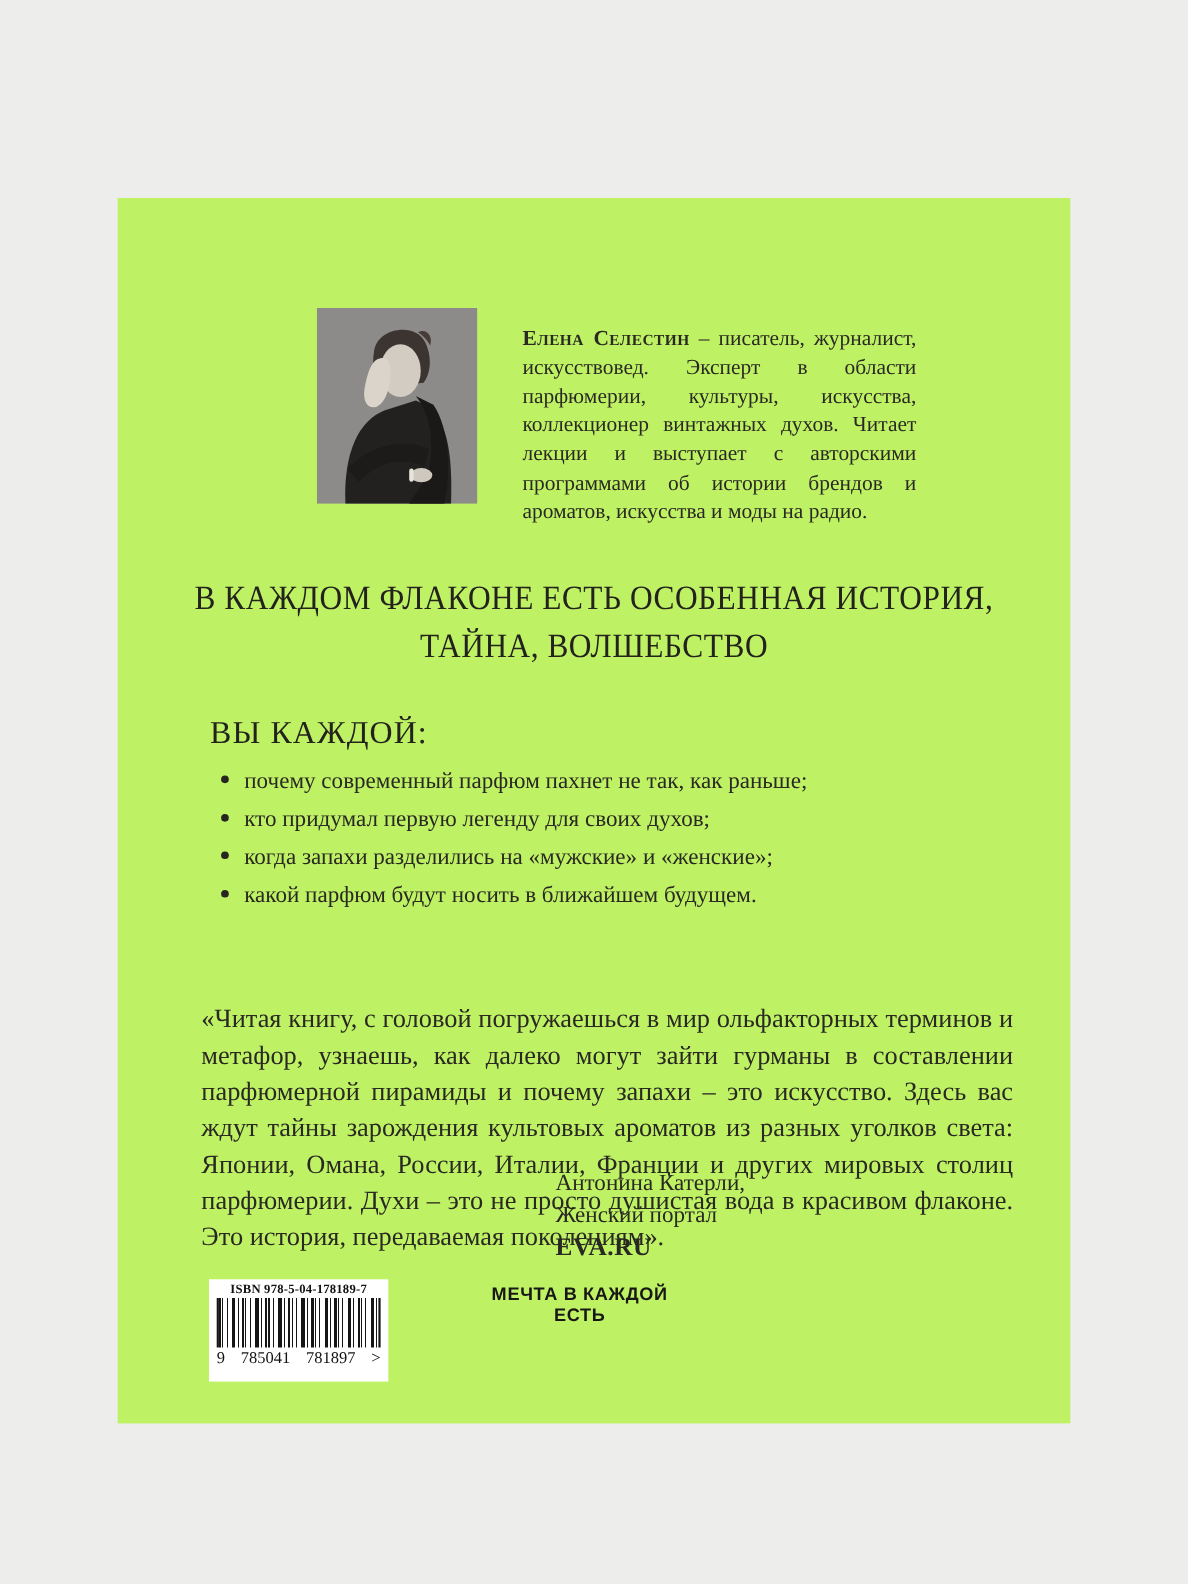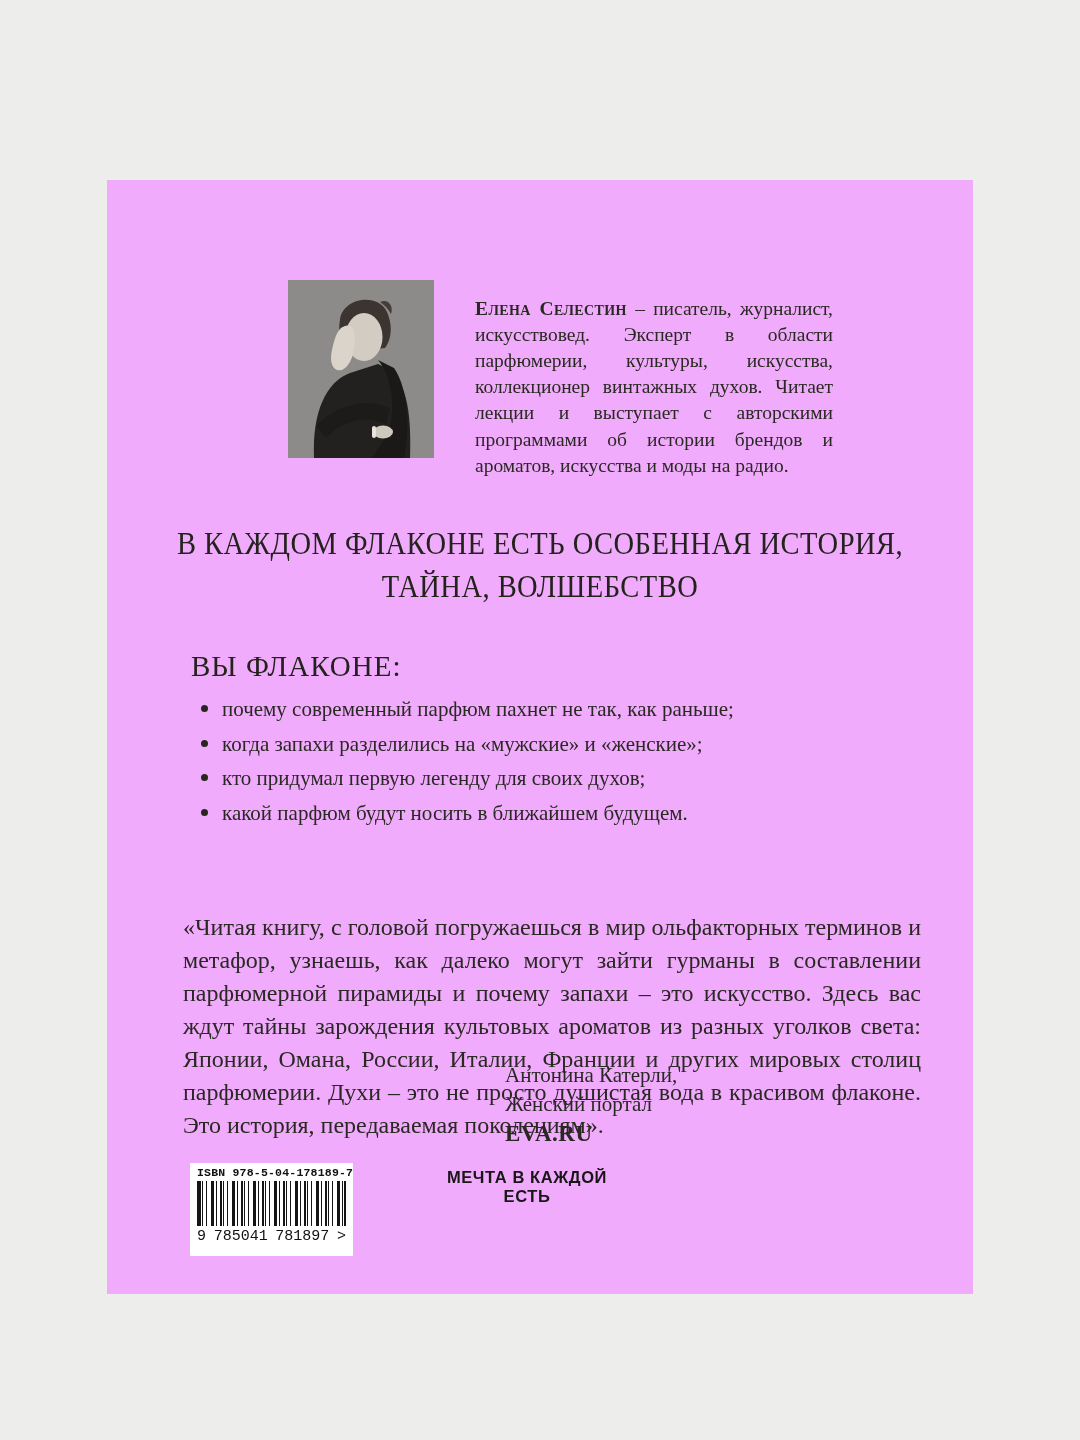--- a/index.html
+++ b/index.html
@@ -7,21 +7,21 @@
     width:1080px;height:1440px;
     background:#ededec;
     font-family:"Liberation Serif", serif;
     position:relative;
     overflow:hidden;
   }
   .cover{
     position:absolute;
     left:107px;top:180px;
     width:866px;height:1114px;
-    background:#f0abfc;
+    background:#bef264;
     color:#2b2922;
   }
   
   .photo{
     position:absolute;left:181px;top:100px;
     width:146px;height:178px;display:block;
   }
   .bio{
     position:absolute;left:368px;top:96px;width:358px;
     font-size:19.5px;line-height:26.2px;
@@ -81,21 +81,21 @@
     font-weight:bold;font-size:23px;letter-spacing:.5px;
   }
   
   .barcode-box{
     position:absolute;left:83px;top:983px;
     width:163px;height:93px;
     background:#ffffff;
     box-sizing:border-box;
     padding:3px 7px 4px;
     display:flex;flex-direction:column;
-    font-family:Liberation Mono, monospace;
+    font-family:Liberation Serif, serif;
     color:#111;
   }
   .isbn-label{
     font-size:11.5px;letter-spacing:.2px;
     text-align:center;white-space:nowrap;
     font-weight:bold;
   }
   .bars{
     height:45px;margin-top:2px;
     background:repeating-linear-gradient(90deg,
@@ -154,25 +154,25 @@
     <rect x="84" y="146" width="4" height="12" rx="2" fill="#e8e4dc"></rect>
   </svg>
 
   <p class="bio"><b>Елена Селестин</b><span> – писатель, журналист, искусствовед. Эксперт в области парфюмерии, культуры, искусства, коллекционер винтажных духов. Читает лекции и выступает с авторскими программами об истории брендов и ароматов, искусства и моды на радио.</span></p>
 
   <div class="headline">
     <div class="hl">В КАЖДОМ ФЛАКОНЕ ЕСТЬ ОСОБЕННАЯ ИСТОРИЯ,</div>
     <div class="hl">ТАЙНА, ВОЛШЕБСТВО</div>
   </div>
 
-  <div class="know-header">ВЫ ФЛАКОНЕ:</div>
+  <div class="know-header">ВЫ КАЖДОЙ:</div>
   <ul class="bullets">
     <li>почему современный парфюм пахнет не так, как раньше;</li>
+    <li>кто придумал первую легенду для своих духов;</li>
     <li>когда запахи разделились на «мужские» и «женские»;</li>
-    <li>кто придумал первую легенду для своих духов;</li>
     <li>какой парфюм будут носить в ближайшем будущем.</li>
   </ul>
 
   <p class="quote">«Читая книгу, с головой погружаешься в мир ольфакторных терминов и метафор, узнаешь, как далеко могут зайти гурманы в составлении парфюмерной пирамиды и почему запахи – это искусство. Здесь вас ждут тайны зарождения культовых ароматов из разных уголков света: Японии, Омана, России, Италии, Франции и других мировых столиц парфюмерии. Духи – это не просто душистая вода в красивом флаконе. Это история, передаваемая поколениям».</p>
   <div class="attribution">
     <div>Антонина Катерли,</div>
     <div>Женский портал</div>
     <div class="eva">EVA.RU</div>
   </div>
 

